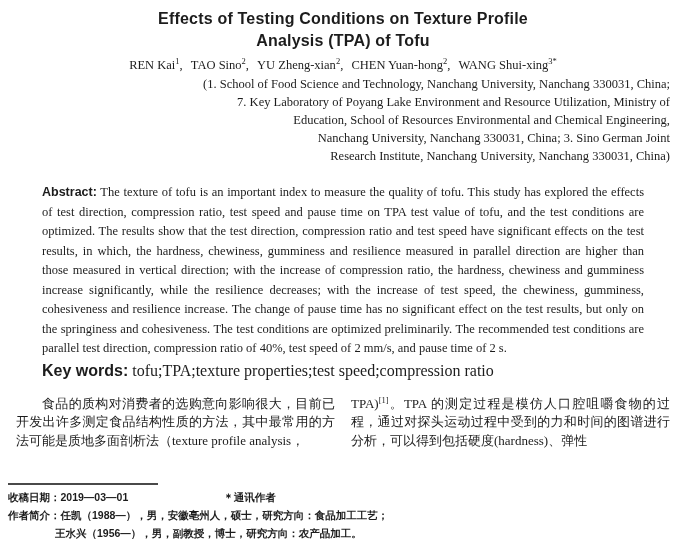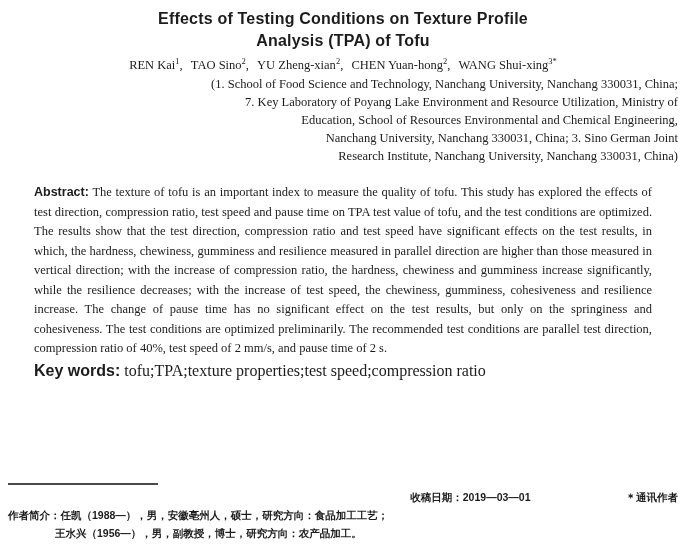--- a/index.html
+++ b/index.html
@@ -4,21 +4,21 @@
 <style>
   html, body { margin: 0; padding: 0; }
   body {
     width: 686px; height: 545px;
     background: #ffffff;
     color: #1c1c1c;
     font-family: "Liberation Serif", "DejaVu Serif", serif;
     overflow: hidden;
     position: relative;
   }
-  .page { padding: 6px 8px 0; }
+  .page { padding: 6px 16px 0; }
 
   .title {
     margin: 2px 0 0;
     font-family: "Liberation Sans", "DejaVu Sans", sans-serif;
     font-weight: 700;
     font-size: 16px;
     line-height: 22px;
     text-align: center;
     letter-spacing: 0.2px;
   }
@@ -79,21 +79,21 @@
     border-top: 2px solid #4a4a4a;
     margin: 0 0 3px;
   }
   .footnote {
     font-family: "Liberation Sans", "DejaVu Sans", sans-serif;
     font-size: 10.5px;
     font-weight: 600;
     line-height: 18px;
     color: #1c1c1c;
   }
-  .fn-row { display: flex; justify-content: flex-end; }
+  .fn-row { display: flex; }
   .fn-corr { margin-left: 95px; }
   .fn-indent { padding-left: 47px; }
 </style>
 </head>
 <body>
 
 <div class="page">
 
   <h1 class="title">
     <span class="t-line">Effects of Testing Conditions on Texture Profile</span>
@@ -107,20 +107,24 @@
     <div>7. Key Laboratory of Poyang Lake Environment and Resource Utilization, Ministry of</div>
     <div>Education, School of Resources Environmental and Chemical Engineering,</div>
     <div>Nanchang University, Nanchang 330031, China; 3. Sino German Joint</div>
     <div>Research Institute, Nanchang University, Nanchang 330031, China)</div>
   </div>
 
   <p class="abstract"><span class="lbl">Abstract:</span> <span>The texture of tofu is an important index to measure the quality of tofu. This study has explored the effects of test direction, compression ratio, test speed and pause time on TPA test value of tofu, and the test conditions are optimized. The results show that the test direction, compression ratio and test speed have significant effects on the test results, in which, the hardness, chewiness, gumminess and resilience measured in parallel direction are higher than those measured in vertical direction; with the increase of compression ratio, the hardness, chewiness and gumminess increase significantly, while the resilience decreases; with the increase of test speed, the chewiness, gumminess, cohesiveness and resilience increase. The change of pause time has no significant effect on the test results, but only on the springiness and cohesiveness. The test conditions are optimized preliminarily. The recommended test conditions are parallel test direction, compression ratio of 40%, test speed of 2 mm/s, and pause time of 2 s.</span></p>
 
   <p class="keywords"><span class="lbl">Key words:</span> <span>tofu;TPA;texture properties;test speed;compression ratio</span></p>
 
+  <div class="columns">
+    <p class="col indent">食品的质构对消费者的选购意向影响很大，目前已开发出许多测定食品结构性质的方法，其中最常用的方法可能是质地多面剖析法（texture profile analysis，</p>
+    <p class="col"><span>TPA)</span><sup>[1]</sup><span>。TPA 的测定过程是模仿人口腔咀嚼食物的过程，通过对探头运动过程中受到的力和时间的图谱进行分析，可以得到包括硬度(hardness)、弹性</span></p>
+  </div>
 
 </div>
 
 <div class="footer-block">
   <div class="rule"></div>
   <div class="footnote">
     <div class="fn-row">
       <span><span>收稿日期：</span><span>2019—03—01</span></span>
       <span class="fn-corr">＊通讯作者</span>
     </div>

